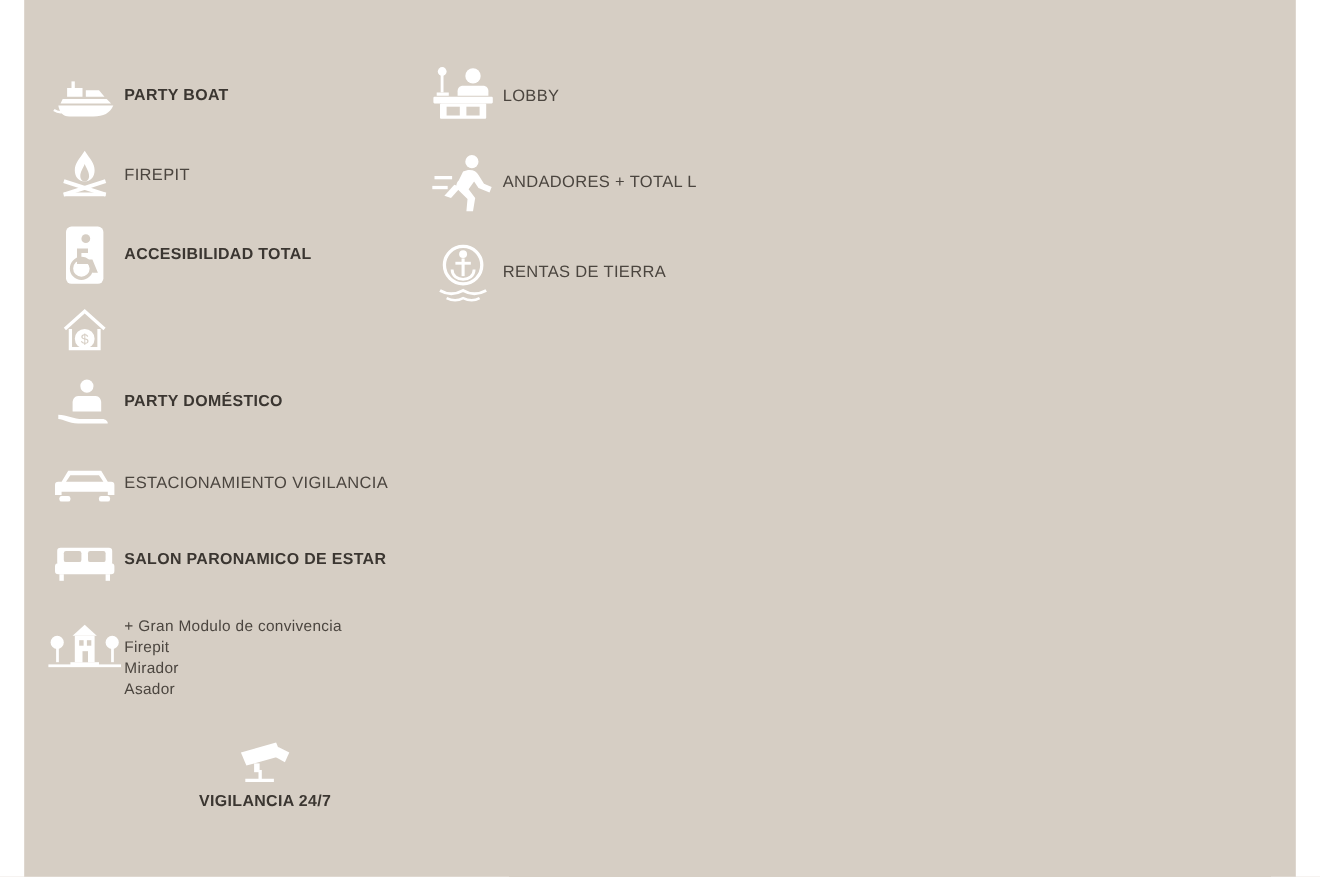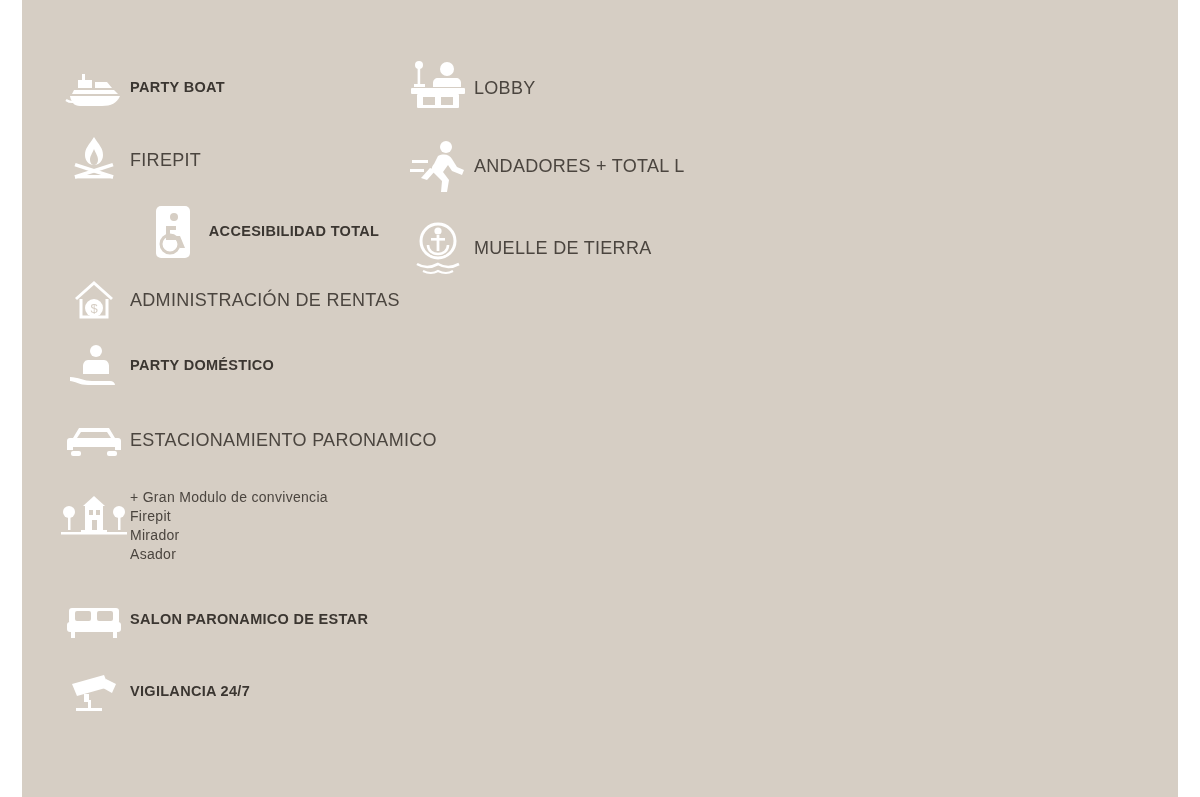--- a/index.html
+++ b/index.html
@@ -27,21 +27,21 @@
     background: #ffffff;
   }
   .edge-right {
     position: absolute;
     right: 0; top: 0;
     width: 22px; height: 797px;
     background: #ffffff;
   }
   .columns {
     position: absolute;
-    left: 22px; top: 0;
+    left: 5px; top: 0;
     width: 1156px; height: 797px;
   }
   .col {
     position: absolute;
     top: 60px;
   }
   .col-left { left: 36px; width: 400px; }
   .col-right { left: 380px; width: 420px; }
 
   .amenity {
@@ -55,48 +55,48 @@
     min-width: 72px;
     height: 56px;
     display: flex;
     align-items: center;
     justify-content: center;
   }
   .amenity .icon svg {
     display: block;
   }
   .amenity .label {
-    font-size: 18px;
+    font-size: 15px;
     color: #4b453f;
     letter-spacing: 0.3px;
     line-height: 1.35;
     white-space: pre-line;
   }
   .amenity .label.bold {
     font-weight: bold;
     color: #3b3631;
     font-size: 14.5px;
   }
   .amenity .label.small {
     font-size: 14px;
     color: #4b453f;
   }
 
   
   .r-partyboat { margin-bottom: 16px; }
   .r-firepit { margin-bottom: 16px; }
-  .r-access { margin-bottom: 12px; justify-content: center; }
+  .r-access { margin-bottom: 12px; }
   .r-rentas { margin-bottom: 10px; }
   .r-apoyo { margin-bottom: 18px; }
   .r-estac { margin-bottom: 14px; }
   .r-salon { margin-bottom: 16px; }
   .r-modulo { margin-bottom: 28px; align-items: flex-start; }
   .r-modulo .icon { height: 74px; }
   .r-modulo .label { padding-top: 6px; }
-  .r-vigilancia { margin-bottom: 0; }
+  .r-vigilancia { margin-bottom: 0; flex-direction: column; }
 
   .col-right .amenity { margin-bottom: 26px; }
   .col-right .r-lobby { margin-bottom: 22px; }
   .col-right .r-pet .icon { height: 80px; }
 </style>
 </head>
 <body>
 
 <div id="page">
   <div class="edge-left"></div>
@@ -155,21 +155,20 @@
         <span class="icon">
           <svg width="52" height="50" viewBox="0 0 52 50">
             <g fill="none" stroke="#ffffff" stroke-width="3">
               <path d="M8 24 L26 8 L44 24"></path>
               <path d="M13 24 v18 h26 v-18"></path>
             </g>
             <circle cx="26" cy="33" r="9" fill="#ffffff"></circle>
             <text x="26" y="38" font-size="13" font-family="Liberation Sans, sans-serif" fill="#d6cec4" text-anchor="middle">$</text>
           </svg>
         </span>
-        <span class="label">ADMINISTRACIÓN DE RENTAS</span>
       </div>
 
       <div class="amenity r-apoyo">
         <span class="icon">
           <svg width="56" height="50" viewBox="0 0 56 50">
             <g fill="#ffffff">
               <circle cx="30" cy="10" r="6"></circle>
               <path d="M22 19 h16 c3 0 5 3 5 6 v8 H17 v-8 c0 -3 2 -6 5 -6 z"></path>
               <path d="M4 36 c8 0 14 4 22 4 h18 c3 0 5 2 5 4 H22 c-9 0 -13 -4 -18 -4 z"></path>
             </g>
@@ -182,21 +181,39 @@
         <span class="icon">
           <svg width="62" height="44" viewBox="0 0 62 44">
             <g fill="#ffffff">
               <path d="M10 20 l6 -10 h30 l6 10 h3 c2 0 3 1 3 3 v9 h-6 v-3 H10 v3 H4 v-9 c0 -2 1 -3 3 -3 z"></path>
               <rect x="8" y="33" width="10" height="5" rx="2"></rect>
               <rect x="44" y="33" width="10" height="5" rx="2"></rect>
             </g>
             <path d="M18 14 h26 l4 6 H14 z" fill="#d6cec4"></path>
           </svg>
         </span>
-        <span class="label">ESTACIONAMIENTO PARONAMICO</span>
+        <span class="label">ESTACIONAMIENTO VIGILANCIA</span>
+      </div>
+
+      <div class="amenity r-salon">
+        <span class="icon">
+          <svg width="62" height="44" viewBox="0 0 62 44">
+            <g fill="#ffffff">
+              <rect x="6" y="10" width="50" height="16" rx="3"></rect>
+              <rect x="4" y="24" width="54" height="10" rx="3"></rect>
+              <rect x="8" y="34" width="4" height="6"></rect>
+              <rect x="50" y="34" width="4" height="6"></rect>
+            </g>
+            <g fill="#d6cec4">
+              <rect x="12" y="13" width="16" height="10" rx="2"></rect>
+              <rect x="34" y="13" width="16" height="10" rx="2"></rect>
+            </g>
+          </svg>
+        </span>
+        <span class="label bold">SALON  PARONAMICO DE ESTAR</span>
       </div>
 
       <div class="amenity r-modulo">
         <span class="icon">
           <svg width="70" height="66" viewBox="0 0 70 66">
             <g fill="#ffffff">
               <path d="M24 20 L35 10 L46 20 z"></path>
               <rect x="26" y="20" width="18" height="24"></rect>
               <rect x="22" y="44" width="26" height="3"></rect>
               <circle cx="10" cy="26" r="6"></circle>
@@ -211,38 +228,20 @@
               <rect x="33" y="34" width="5" height="10"></rect>
             </g>
           </svg>
         </span>
         <span class="label small">+ Gran Modulo de convivencia
 Firepit
 Mirador
 Asador</span>
       </div>
 
-      <div class="amenity r-salon">
-        <span class="icon">
-          <svg width="62" height="44" viewBox="0 0 62 44">
-            <g fill="#ffffff">
-              <rect x="6" y="10" width="50" height="16" rx="3"></rect>
-              <rect x="4" y="24" width="54" height="10" rx="3"></rect>
-              <rect x="8" y="34" width="4" height="6"></rect>
-              <rect x="50" y="34" width="4" height="6"></rect>
-            </g>
-            <g fill="#d6cec4">
-              <rect x="12" y="13" width="16" height="10" rx="2"></rect>
-              <rect x="34" y="13" width="16" height="10" rx="2"></rect>
-            </g>
-          </svg>
-        </span>
-        <span class="label bold">SALON  PARONAMICO DE ESTAR</span>
-      </div>
-
       <div class="amenity r-vigilancia">
         <span class="icon">
           <svg width="56" height="44" viewBox="0 0 56 44">
             <g fill="#ffffff">
               <path d="M6 14 l32 -9 l5 12 l-32 9 z"></path>
               <path d="M40 9 l10 5 l-4 9 l-9 -5 z"></path>
               <rect x="18" y="24" width="5" height="8"></rect>
               <path d="M10 38 h26 v3 H10 z"></path>
               <rect x="22" y="30" width="3" height="9"></rect>
             </g>
@@ -299,19 +298,19 @@
             <g fill="#ffffff">
               <circle cx="31" cy="14" r="3.6"></circle>
               <rect x="29.6" y="18" width="2.8" height="16"></rect>
               <rect x="24" y="21" width="14" height="2.6"></rect>
               <path d="M21 28 c0 6 5 9 10 9 s10 -3 10 -9" fill="none" stroke="#ffffff" stroke-width="2.6"></path>
             </g>
             <path d="M10 47 q10 6 21 0 q10 6 21 0" fill="none" stroke="#ffffff" stroke-width="2.6"></path>
             <path d="M16 54 q8 4 15 0 q8 4 15 0" fill="none" stroke="#ffffff" stroke-width="2.2"></path>
           </svg>
         </span>
-        <span class="label">MUELLE DE TIERRA</span>
+        <span class="label">RENTAS DE TIERRA</span>
       </div>
 
 
     </div>
   </div>
 </div>
 
 </body></html>

